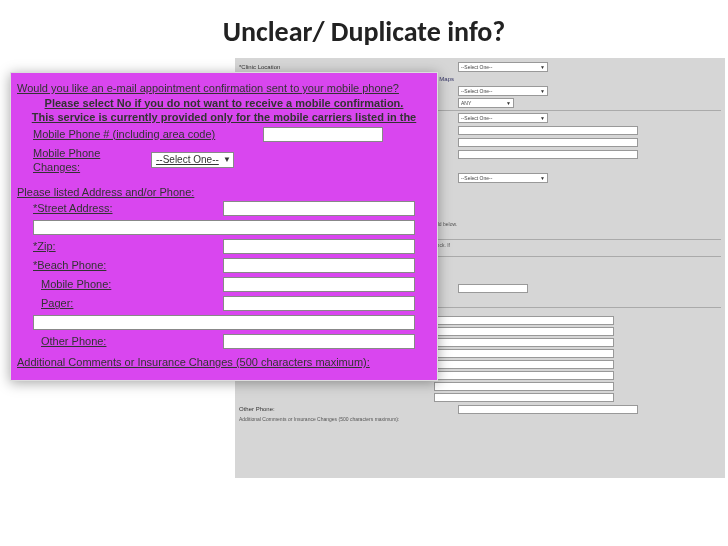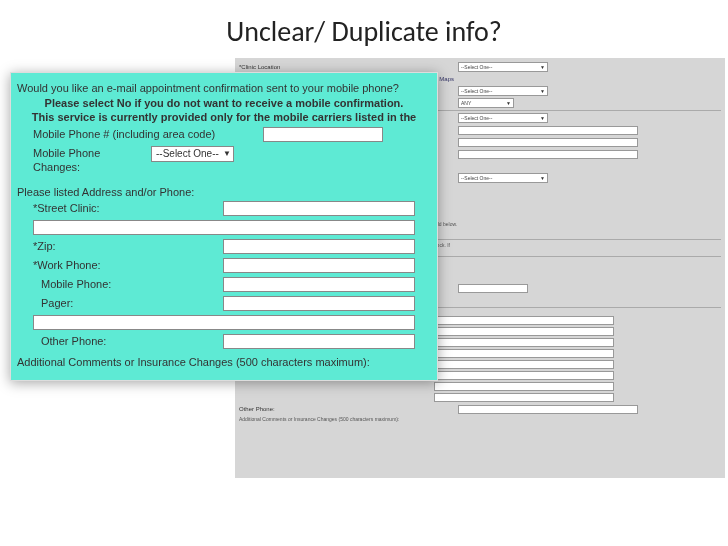--- a/index.html
+++ b/index.html
@@ -10,21 +10,21 @@
     font-family: Arial, Helvetica, sans-serif;
     background: #fff;
     position: relative;
     overflow: hidden;
   }
   .slide-title {
     text-align: center;
     font-size: 28px;
     font-family: Calibri, Arial, sans-serif;
     padding: 14px 0 8px;
-    font-weight: 400;
+    font-weight: 700;
     color: #222;
   }
   .back-panel {
     position: absolute;
     left: 235px;
     top: 58px;
     width: 490px;
     height: 420px;
     background: #d6d6d6;
     font-size: 6px;
@@ -41,30 +41,31 @@
   .bp-rad { width:7px; height:7px; background:#fff; border:1px solid #888; border-radius:50%; display:inline-block; margin-right:2px; }
   .bp-line { border-top:1px solid #aaa; margin:2px 0; }
   .bp-stack .bp-input { margin-bottom:2px; }
   .bp-tiny { font-size:5px; color:#555; }
 
   .front-panel {
     position: absolute;
     left: 10px;
     top: 72px;
     width: 428px;
-    background: #5eead4;
+    background: #d946ef;
     font-size: 11px;
     color: #333;
     box-shadow: 0 2px 12px rgba(0,0,0,.35);
     padding: 8px 6px 10px;
     border: 1px solid #ddd;
     line-height: 1.32;
+    text-decoration: underline;
   }
   .fp-bold { font-weight: bold; text-align: center; }
-  .fp-row { display:flex; padding: 2px 16px; min-height:18px; }
+  .fp-row { display:flex; align-items:center; padding: 2px 16px; min-height:18px; }
   .fp-lbl { width: 190px; padding-right:4px; }
   .fp-in {
     flex: 1;
     height: 15px;
     border: 1px solid #888;
     background: #fff;
     font: inherit;
     font-size: 10px;
     padding: 0 2px;
   }
@@ -216,32 +217,32 @@
     <div class="fp-sel">
         <span>--Select One--</span>
         <span class="arr">▼</span>
       </div>
   </div>
 
   <div class="section-gap"></div>
   <div>Please listed Address and/or Phone:</div>
 
   <div class="fp-row">
-      <div class="fp-lbl req">*Street Clinic:</div>
+      <div class="fp-lbl req">*Street Address:</div>
       <input class="fp-in" style="">
     </div>
   <div class="fp-row">
       <input class="fp-in" style="">
     </div>
   <div class="fp-row">
       <div class="fp-lbl req">*Zip:</div>
       <input class="fp-in" style="">
     </div>
   <div class="fp-row">
-      <div class="fp-lbl req">*Work Phone:</div>
+      <div class="fp-lbl req">*Beach Phone:</div>
       <input class="fp-in" style="">
     </div>
   <div class="fp-row">
       <div class="fp-lbl" style="padding-left:8px">Mobile Phone:</div>
       <input class="fp-in" style="">
     </div>
   <div class="fp-row">
       <div class="fp-lbl" style="padding-left:8px">Pager:</div>
       <input class="fp-in" style="">
     </div>

